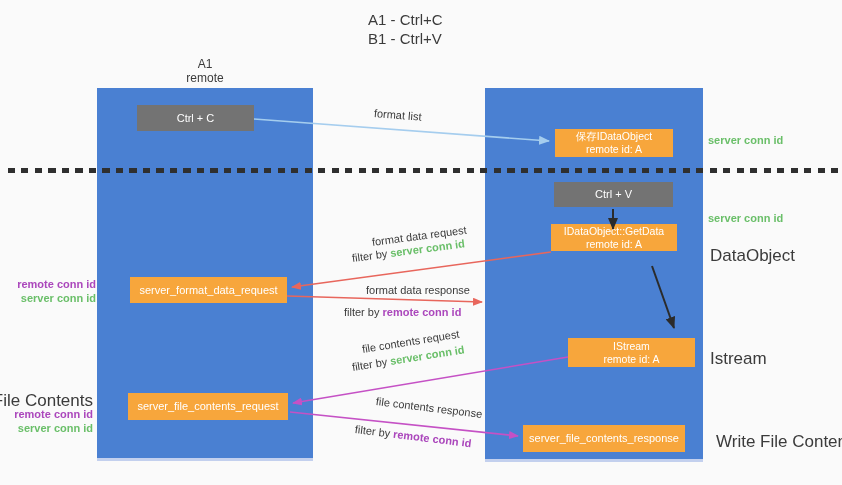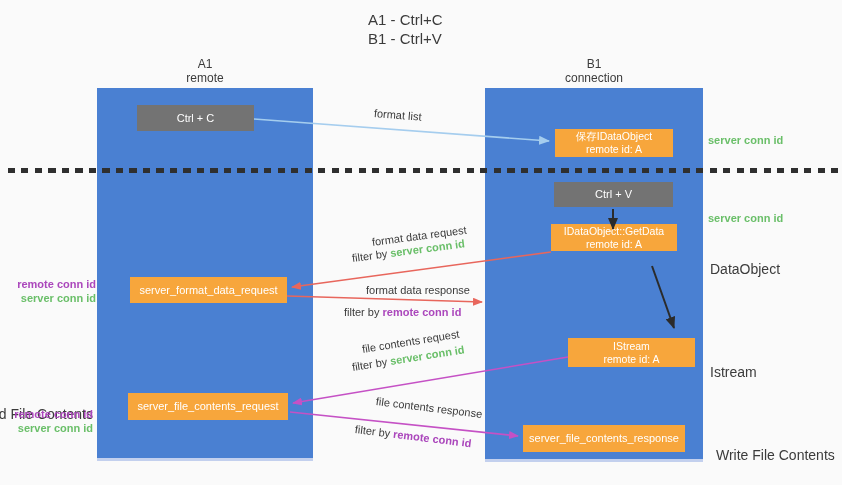--- a/index.html
+++ b/index.html
@@ -45,21 +45,21 @@
   .node-orange{background:#f7a63c;}
   .arrow-label{
     font-size:11px;color:#3b3b3b;white-space:nowrap;
     transform-origin:left center;z-index:7;
   }
   .side-label{
     font-size:11px;font-weight:bold;white-space:nowrap;z-index:7;
   }
   .side-label.green{color:#6abf69;}
   .side-label.purple{color:#ab47bc;}
-  .side-label.plain{color:#3b3b3b;font-weight:normal;font-size:14px;margin-top:15px;}
+  .side-label.plain{color:#3b3b3b;font-weight:normal;font-size:17px;}
   .green-bold{color:#6abf69;font-weight:bold;}
   .purple-bold{color:#ab47bc;font-weight:bold;}
   .rot-up8{transform:rotate(-7.5deg);}
   .rot-up9{transform:rotate(-9deg);}
   .rot-dn5{transform:rotate(4.5deg);}
   .rot-dn7{transform:rotate(7deg);}
   svg.overlay{position:absolute;left:0;top:0;z-index:5;pointer-events:none;}
 </style>
 </head>
 <body>
@@ -67,24 +67,20 @@
 <div class="canvas">
 
   <div class="abs title-block">
     <div>A1 - Ctrl+C</div>
     <div>B1 - Ctrl+V</div>
   </div>
 
   <div class="abs lane-header" style="left:97px;width:216px;">
     <div>A1</div>
     <div>remote</div>
-  </div>
-  <div class="abs lane-header" style="left:485px;width:218px;">
-    <div>B1</div>
-    <div>connection</div>
   </div>
 
   <div class="abs lane lane-left"></div>
   <div class="abs lane lane-right"></div>
 
   <div class="abs dotted-line"></div>
 
   <svg class="overlay" width="842" height="485" viewBox="0 0 842 485">
     <defs>
       <marker id="mh-blue" markerUnits="userSpaceOnUse" markerWidth="11" markerHeight="9" refX="10" refY="4.5" orient="auto">

